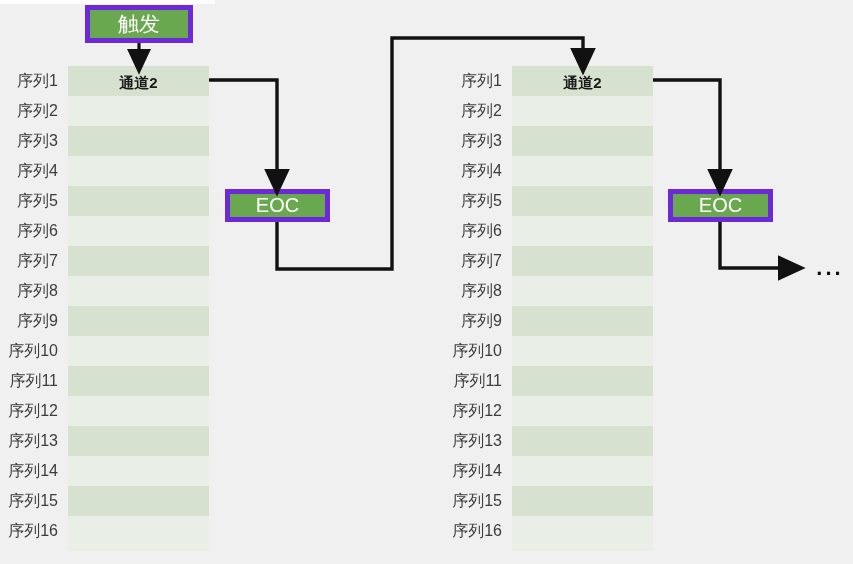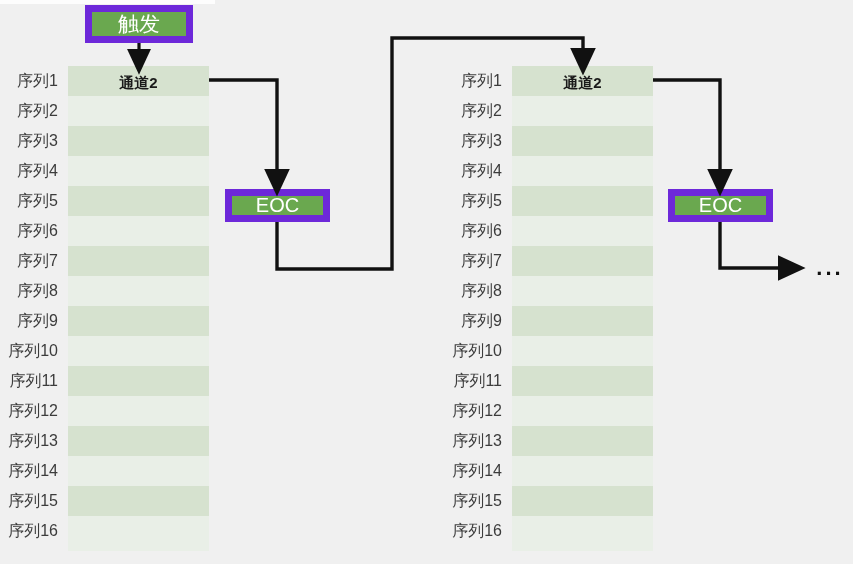--- a/index.html
+++ b/index.html
@@ -7,21 +7,21 @@
     width:853px;height:564px;
     background:#f0f0f0;
     font-family:"Liberation Sans","DejaVu Sans",sans-serif;
     position:relative;overflow:hidden;
   }
   #stage{position:absolute;left:0;top:0;width:853px;height:564px;}
 
   .topstrip{position:absolute;left:0;top:0;width:215px;height:4px;background:#fdfdfd;}
 
   .gbox{
-    position:absolute;background:#6aa84f;border:7px solid #6d28d9;
+    position:absolute;background:#6aa84f;border:5px solid #6d28d9;
     color:#ffffff;display:flex;align-items:center;justify-content:center;
     box-sizing:border-box;
   }
   #trigger-box{left:85px;top:5px;width:108px;height:38px;font-size:21px;}
   #eoc-left{left:225px;top:189px;width:105px;height:33px;font-size:20px;}
   #eoc-right{left:668px;top:189px;width:105px;height:33px;font-size:20px;}
 
   .tablewrap{position:absolute;}
   .rowlabel{
     position:absolute;text-align:right;color:#3c3c3c;

